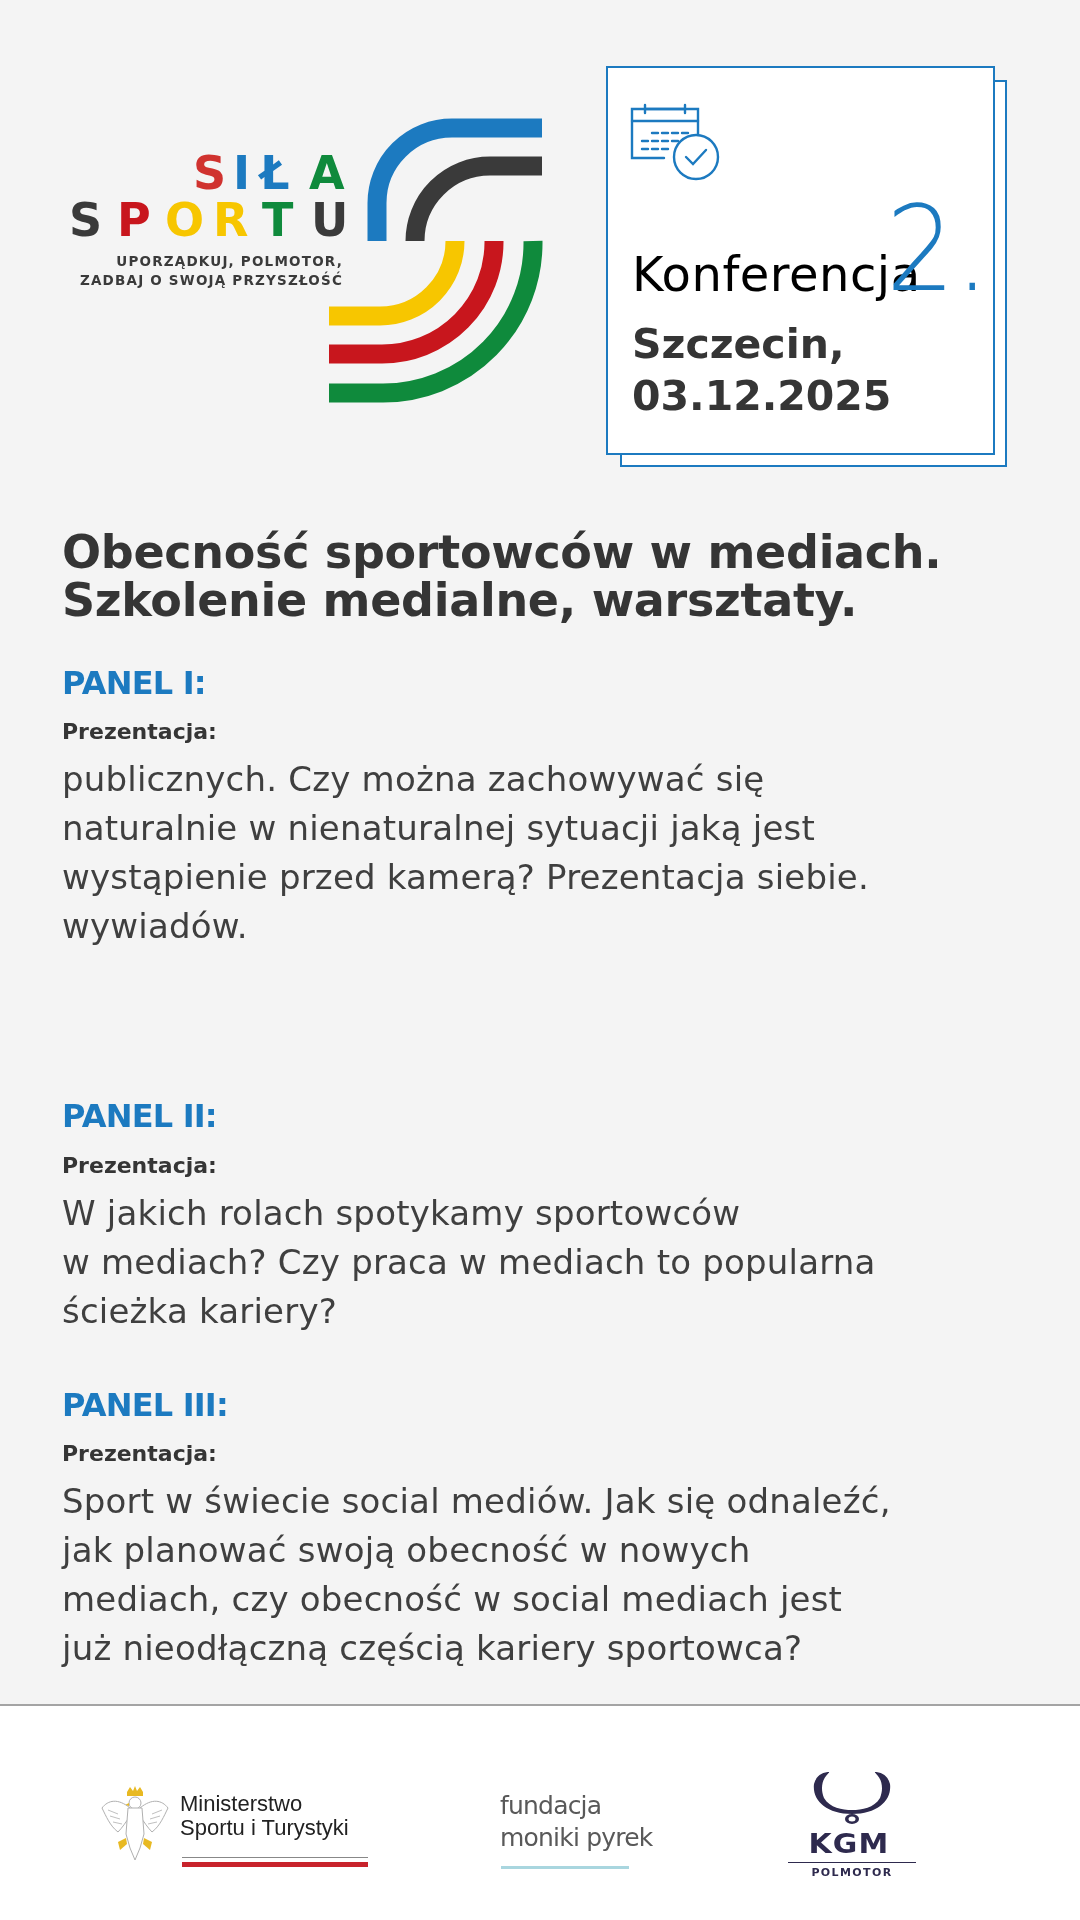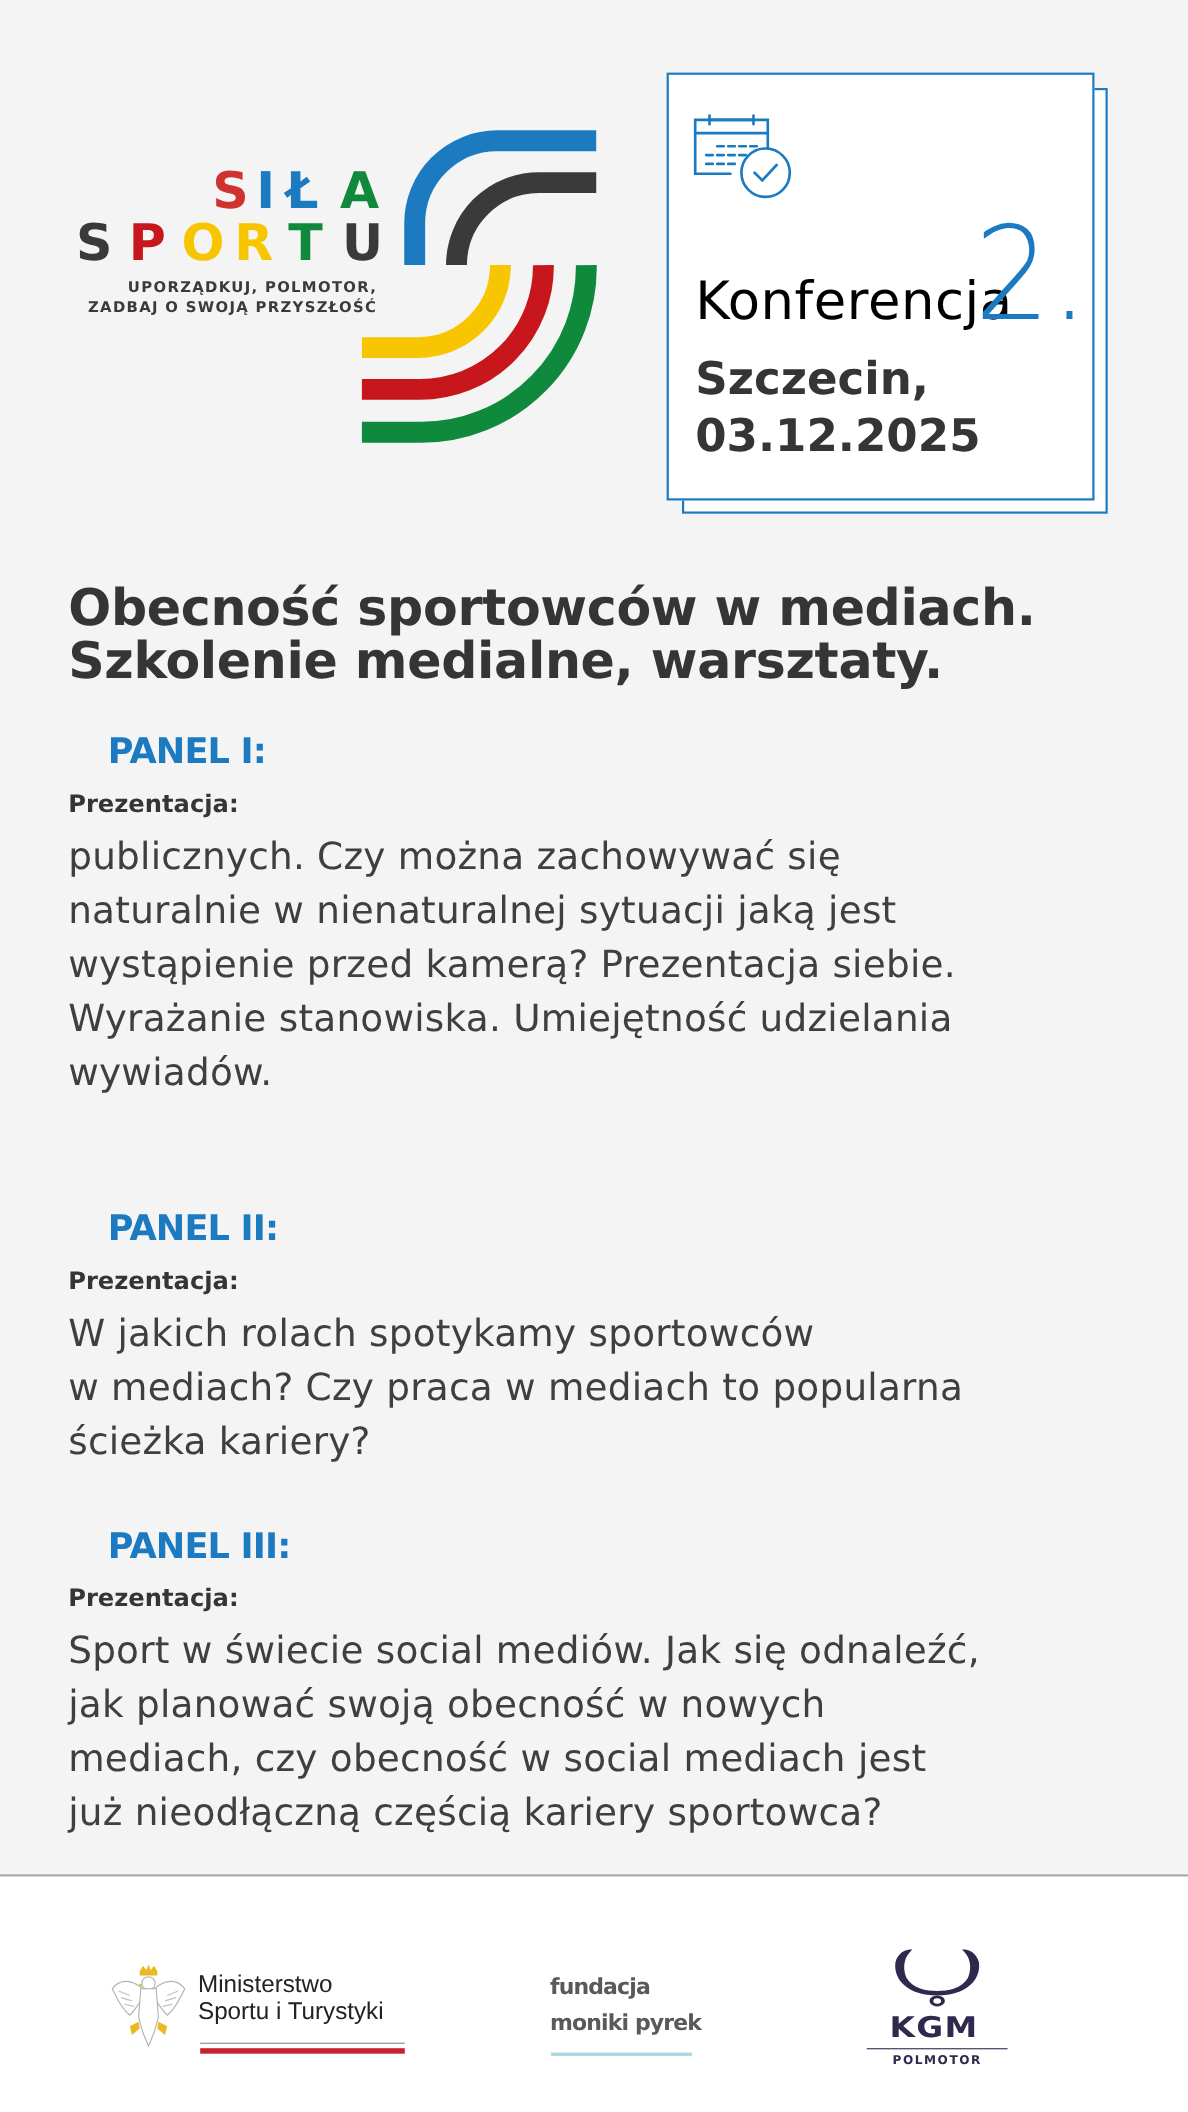--- a/index.html
+++ b/index.html
@@ -56,21 +56,21 @@
     font-family: "DejaVu Sans", sans-serif; font-weight: bold;
     font-size: 46px; line-height: 48px; color: #353535; letter-spacing: -0.3px;
     white-space: nowrap;
     margin-top: 18px;
   }
 
   
   .panel-label {
     position: absolute; left: 62px; font-family: "DejaVu Sans", sans-serif;
     font-weight: bold; font-size: 32px; line-height: 49px; color: #1c7ac0;
-    letter-spacing: -0.8px; white-space: nowrap; margin-left: 36px;
+    letter-spacing: -0.8px; white-space: nowrap;
   }
   .panel-sub {
     position: absolute; left: 62px; font-family: "DejaVu Sans", sans-serif;
     font-weight: bold; font-size: 22px; line-height: 49px; color: #353535;
     white-space: nowrap;
   }
   .panel-body {
     position: absolute; left: 62px; font-family: "DejaVu Sans", sans-serif;
     font-weight: normal; font-size: 34px; line-height: 49px; color: #3f3f3f;
     letter-spacing: 0.2px;
@@ -85,21 +85,21 @@
     position: absolute; left: 0; top: 1706px; width: 1080px; height: 214px; background: #ffffff;
   }
   .msit-text {
     position: absolute; left: 180px; top: 1792px; font-family: "Liberation Sans", sans-serif;
     font-size: 22px; line-height: 24px; color: #222; white-space: nowrap;
   }
   .msit-bar-dark { position: absolute; left: 182px; top: 1857px; width: 186px; height: 1px; background: #888; }
   .msit-bar-red  { position: absolute; left: 182px; top: 1862px; width: 186px; height: 5px; background: #c8232c; }
   .fmp-text {
     position: absolute; left: 500px; top: 1790px; font-family: "DejaVu Sans", sans-serif;
-    font-weight: bold; font-size: 20px; line-height: 32px; color: #595959; letter-spacing: -0.8px;
+    font-weight: normal; font-size: 25px; line-height: 32px; color: #595959; letter-spacing: -0.8px;
     white-space: nowrap;
   }
   .fmp-bar { position: absolute; left: 501px; top: 1866px; width: 128px; height: 3px; background: #a9d6df; }
   .kgm-text {
     position: absolute; left: 788px; top: 1831px; width: 122px; text-align: center;
     font-family: "DejaVu Sans", sans-serif; font-weight: bold; font-size: 26px; line-height: 26px;
     color: #2e2a4e; letter-spacing: 1px; transform: scaleX(1.15); transform-origin: center;
   }
   .kgm-line { position: absolute; left: 788px; top: 1862px; width: 128px; height: 1px; background: #2e2a4e; }
   .kgm-sub {
@@ -167,21 +167,20 @@
   <div>Szkolenie medialne, warsztaty.</div>
 </div>
 
 <div>
   <div class="panel-label" style="top:659px;">PANEL I:</div>
   <div class="panel-sub" style="top:707px;">Prezentacja:</div>
   <div class="panel-body" style="top:755px;">
     <span class="ln">publicznych. Czy można zachowywać się</span>
     <span class="ln">naturalnie w nienaturalnej sytuacji jaką jest</span>
     <span class="ln">wystąpienie przed kamerą? Prezentacja siebie.</span>
-    <span class="ln">Wyrażanie stanowiska. Umiejętność udzielania</span>
     <span class="ln">wywiadów.</span>
   </div>
 </div>
 
 <div>
   <div class="panel-label" style="top:1092px;text-align:right;">PANEL II:</div>
   <div class="panel-sub" style="top:1141px;">Prezentacja:</div>
   <div class="panel-body" style="top:1189px;">
     <span class="ln">W jakich rolach spotykamy sportowców</span>
     <span class="ln">w mediach? Czy praca w mediach to popularna</span>

